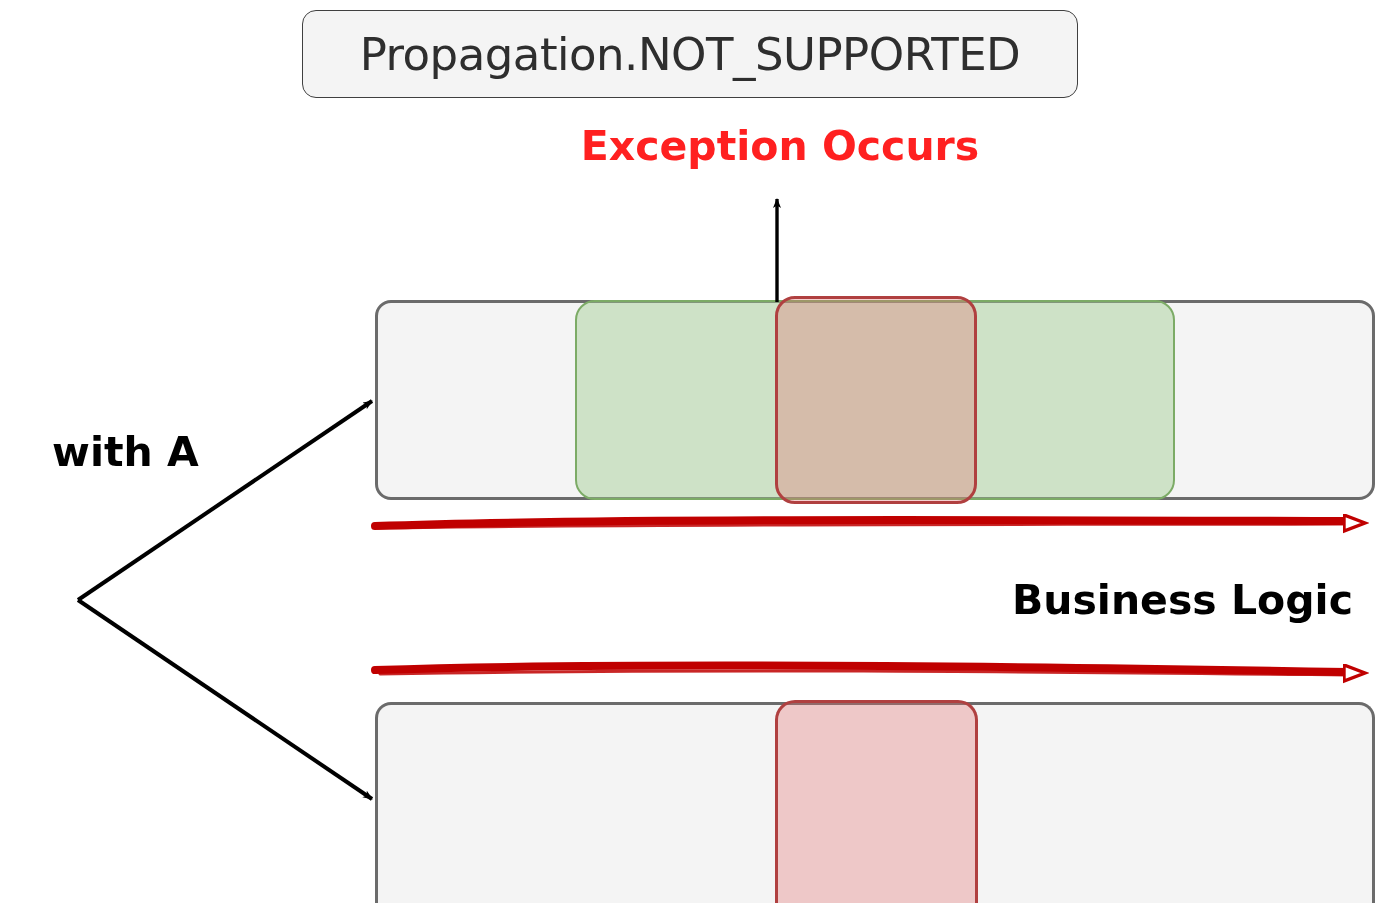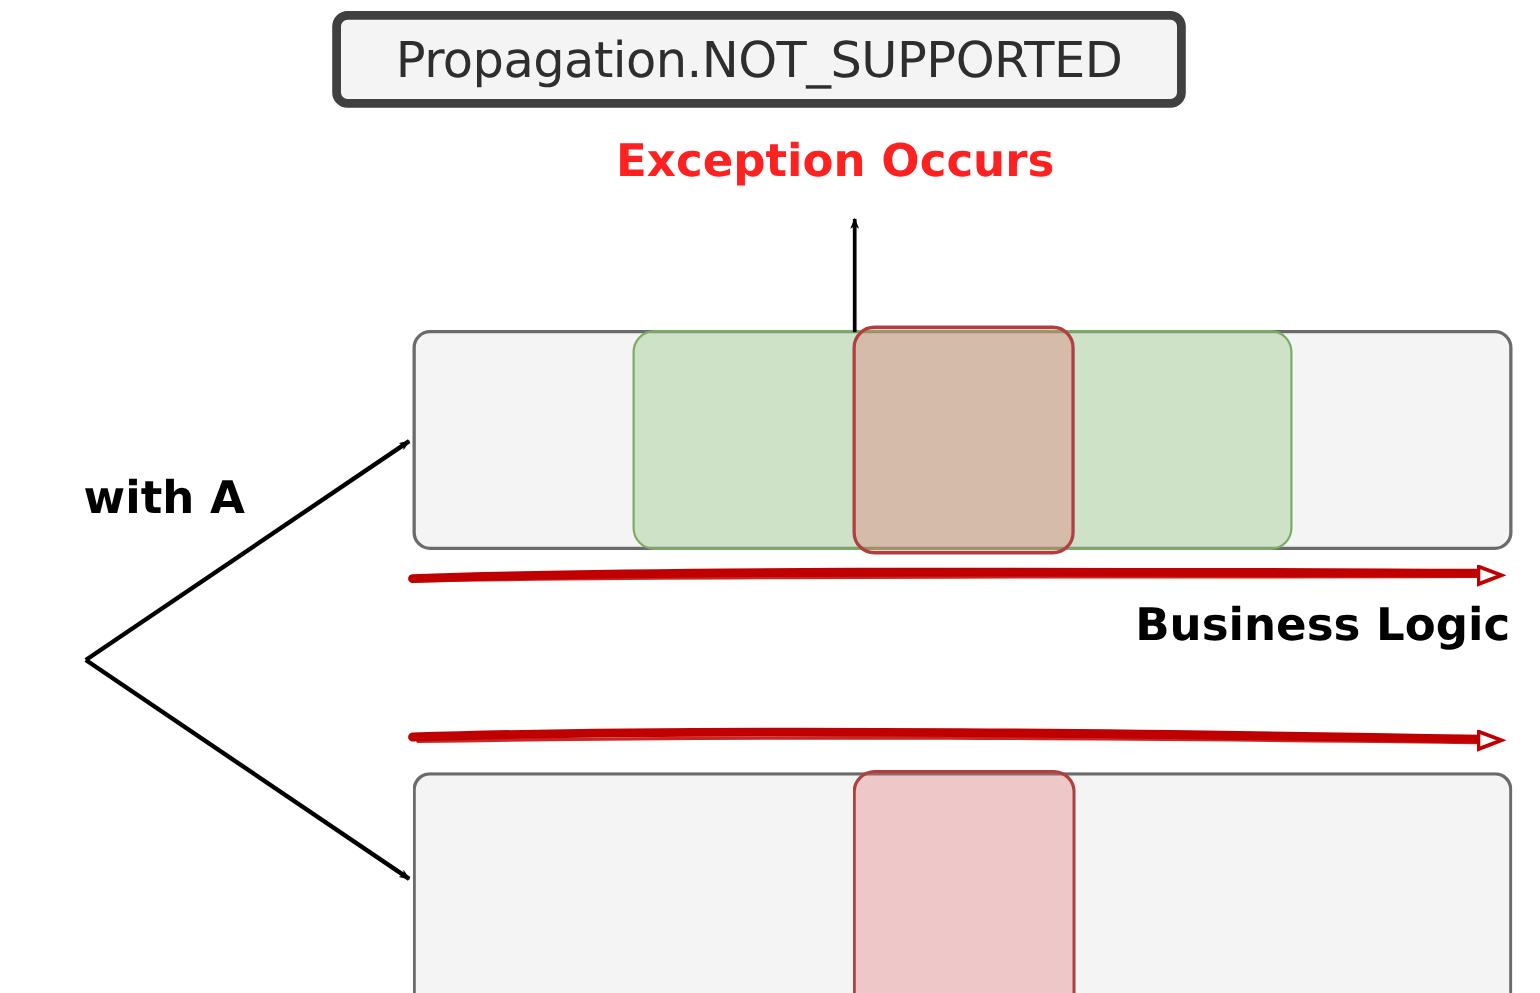--- a/index.html
+++ b/index.html
@@ -24,41 +24,42 @@
 
   
   .title-box {
     position: absolute;
     left: 302px;
     top: 10px;
     width: 776px;
     height: 88px;
     box-sizing: border-box;
     background: #f4f4f4;
-    border: 8px solid #404040;
+    border: 1px solid #404040;
     border-radius: 14px;
     display: flex;
     align-items: center;
     justify-content: center;
   }
   .title-text {
     font-family: "DejaVu Sans", sans-serif;
     font-size: 45px;
     font-weight: 500;
     color: #2e2e2e;
     letter-spacing: -0.5px;
     white-space: nowrap;
   }
 
   
   .exception-label {
     position: absolute;
     left: 560px;
     top: 122px;
     width: 440px;
+    text-align: center;
     font-family: "DejaVu Sans", sans-serif;
     font-size: 41px;
     font-weight: 600;
     color: #ff2020;
     white-space: nowrap;
   }
 
   
   .lane {
     position: absolute;
@@ -119,34 +120,33 @@
 
   
   .side-label {
     position: absolute;
     font-family: "DejaVu Sans", sans-serif;
     font-size: 41px;
     font-weight: 600;
     color: #000000;
     white-space: nowrap;
   }
-  #label-with-a { left: 76px; top: 428px; }
+  #label-with-a { left: 52px; top: 428px; }
   #label-without-a { left: 22px; top: 724px; }
 
   
   #label-business-logic {
     position: absolute;
     left: 1012px;
-    top: 544px;
+    top: 576px;
     font-family: "DejaVu Sans", sans-serif;
     font-size: 41px;
     font-weight: 600;
     color: #000000;
     white-space: nowrap;
-    margin-left: 20px;
   }
 
   
   #arrows {
     position: absolute;
     left: 0; top: 0;
     width: 1400px;
     height: 903px;
     pointer-events: none;
   }

